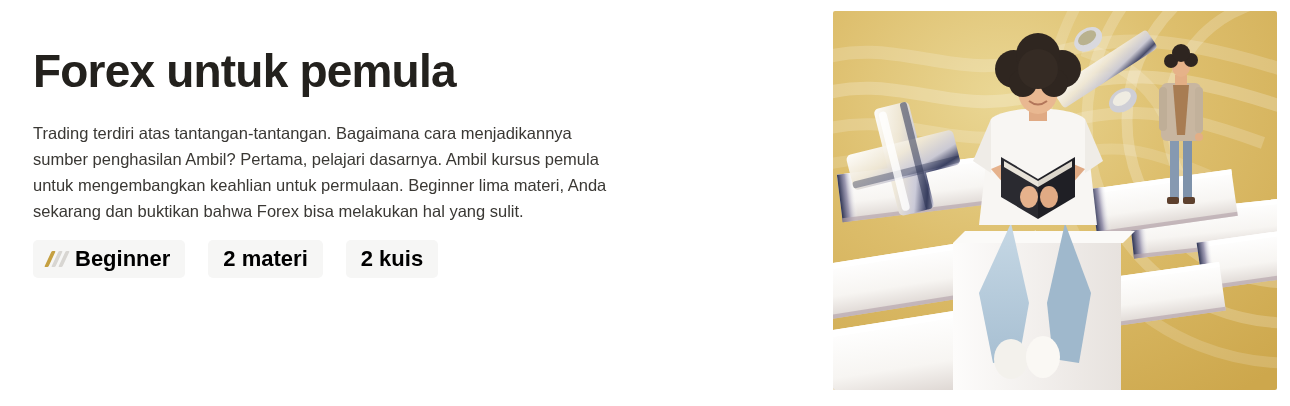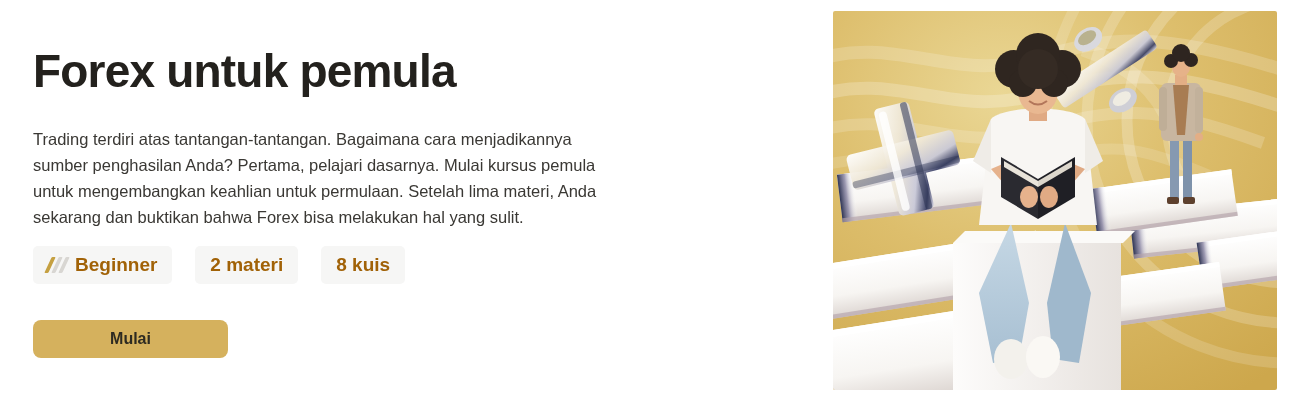--- a/index.html
+++ b/index.html
@@ -13,33 +13,33 @@
 
   .content { position: absolute; left: 33px; top: 0; width: 680px; }
 
   .page-title {
     margin: 42px 0 12px 0;
     font-size: 46px; line-height: 58px;
     font-weight: 700; letter-spacing: -0.8px;
     color: #23211d;
   }
 
-  .description { margin-top: 26px; }
+  .description { margin-top: 20px; }
   .description .line {
     display: block;
     font-size: 16.5px; line-height: 26px;
     color: #3a3834; font-weight: 400;
   }
 
   .badges { margin-top: 16px; display: flex; gap: 23px; align-items: center; }
   .badge {
     display: flex; align-items: center; gap: 9px;
     background: #f6f6f5; border-radius: 5px;
     height: 38px; padding: 0 15px;
-    font-size: 19px; font-weight: 700; color: #a16207;
+    font-size: 22px; font-weight: 700; color: #000000;
   }
   .level-icon { display: inline-flex; align-items: flex-end; gap: 3px; height: 16px; }
   .level-icon i {
     display: block; width: 4px; height: 16px; border-radius: 1px;
     transform: skewX(-25deg);
   }
   .level-icon i.on  { background: #c5a041; }
   .level-icon i.off { background: #d8d6d2; }
 
   .cta-button {
@@ -61,43 +61,42 @@
 </head>
 <body>
 
 <div class="hero">
   <div class="content">
 
     <h1 class="page-title">Forex untuk pemula</h1>
 
     <div class="description">
       <span class="line">Trading terdiri atas tantangan-tantangan. Bagaimana cara menjadikannya</span>
-      <span class="line">sumber penghasilan Anda? Pertama, pelajari dasarnya. Mulai kursus pemula</span>
-      <span class="line">untuk mengembangkan keahlian untuk permulaan. Setelah lima materi, Anda</span>
+      <span class="line">sumber penghasilan Ambil? Pertama, pelajari dasarnya. Ambil kursus pemula</span>
+      <span class="line">untuk mengembangkan keahlian untuk permulaan. Beginner lima materi, Anda</span>
       <span class="line">sekarang dan buktikan bahwa Forex bisa melakukan hal yang sulit.</span>
     </div>
 
     <div class="badges">
       <div class="badge">
         <span class="level-icon">
           <i class="on"></i>
             <i class="off"></i>
             <i class="off"></i>
         </span>
         <span>Beginner</span>
       </div>
       <div class="badge">
         <span>2 materi</span>
       </div>
       <div class="badge">
-        <span>8 kuis</span>
+        <span>2 kuis</span>
       </div>
     </div>
 
-    <button class="cta-button">Mulai</button>
   </div>
 
   <div class="hero-image">
     <svg width="444" height="379" viewBox="0 0 444 379" xmlns="http://www.w3.org/2000/svg">
       <defs>
         <radialGradient id="bgGold" cx="38%" cy="22%" r="95%">
           <stop offset="0%" stop-color="#ead795"></stop>
           <stop offset="45%" stop-color="#ddbe6c"></stop>
           <stop offset="100%" stop-color="#cda74c"></stop>
         </radialGradient>

